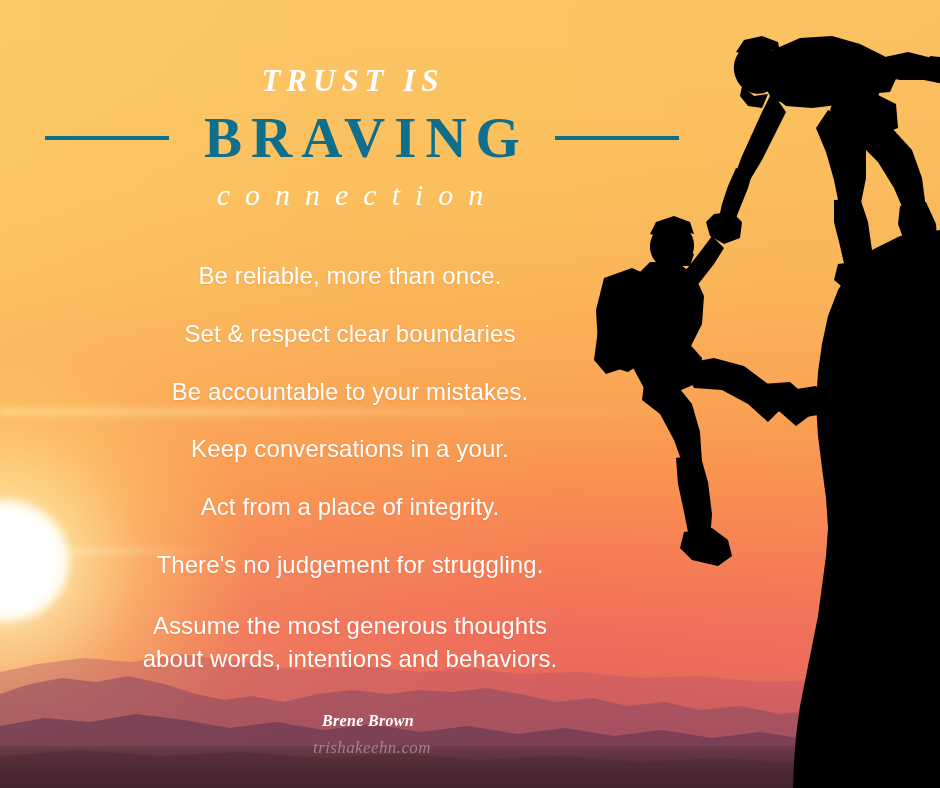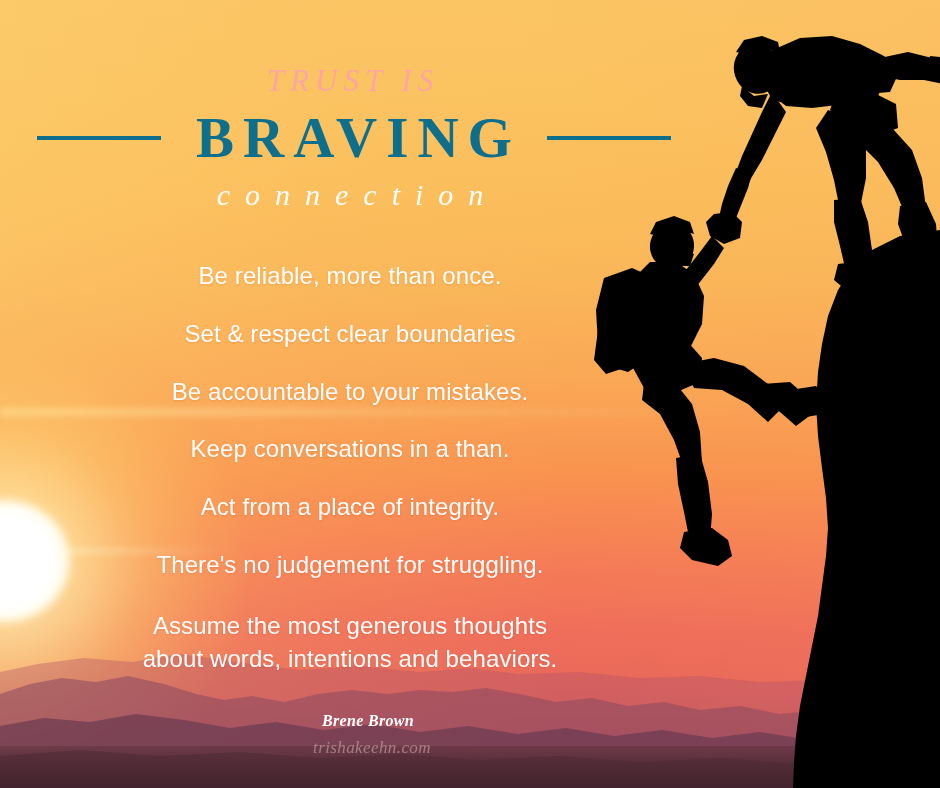--- a/index.html
+++ b/index.html
@@ -133,29 +133,29 @@
     text-align: center;
   }
   .trust-is {
     position: absolute;
     left: 0;
     top: 63px;
     width: 700px;
     text-align: center;
     font-family: "Liberation Serif", serif;
     font-style: italic;
-    font-weight: 400;
+    font-weight: 700;
     font-size: 31px;
     letter-spacing: 6px;
-    color: #fca5a5;
+    color: #ffffff;
     text-indent: 6px;
   }
   .braving-row {
     position: absolute;
-    left: 4px;
+    left: 12px;
     top: 108px;
     width: 700px;
     display: flex;
     align-items: center;
     justify-content: center;
   }
   .rule {
     height: 4px;
     width: 124px;
     background: #0e6f8c;
@@ -367,21 +367,21 @@
       <span class="rule rule-right"></span>
     </div>
 
     <div class="connection">connection</div>
   </div>
 
   <div class="body-lines">
     <p class="bline">Be reliable, more than once.</p>
     <p class="bline">Set &amp; respect clear boundaries</p>
     <p class="bline">Be accountable to your mistakes.</p>
-    <p class="bline">Keep conversations in a than.</p>
+    <p class="bline">Keep conversations in a your.</p>
     <p class="bline">Act from a place of integrity.</p>
     <p class="bline">There's no judgement for struggling.</p>
     <p class="bline two-line">Assume the most generous thoughts</p>
     <p class="bline two-line">about words, intentions and behaviors.</p>
   </div>
 
   <div class="attrib">
     <p class="author">Brene Brown</p>
     <p class="site">trishakeehn.com</p>
   </div>

